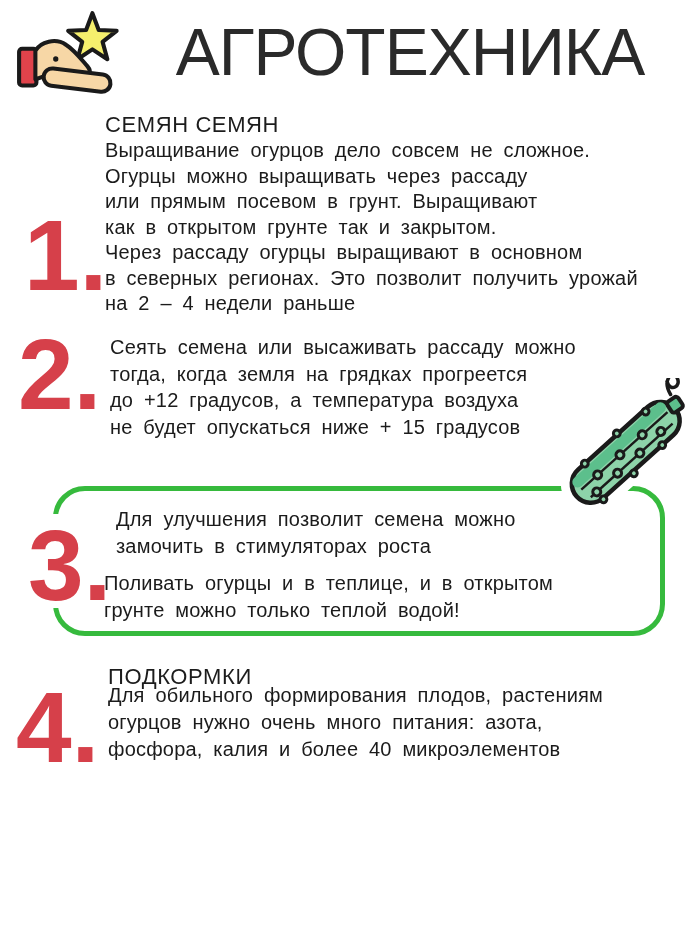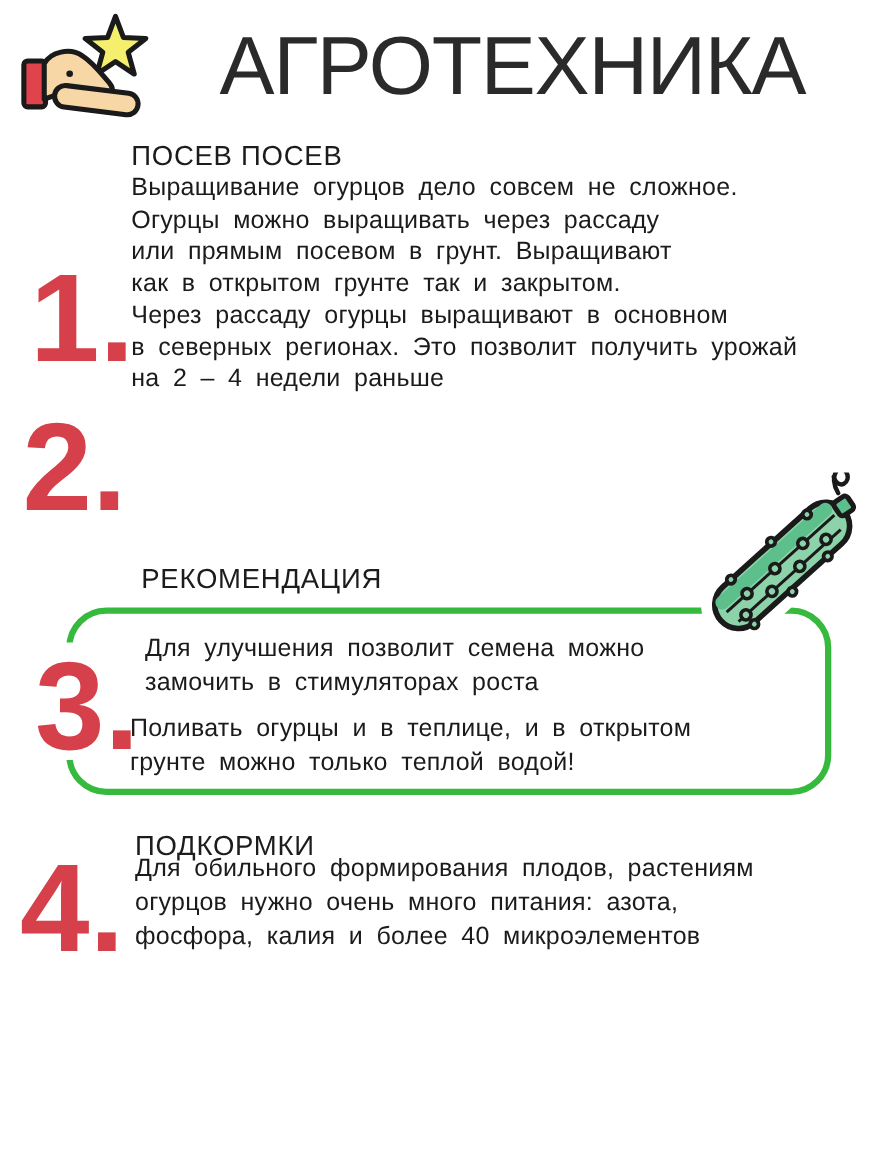--- a/index.html
+++ b/index.html
@@ -66,32 +66,35 @@
       <path d="M21 42 C 26 33 41 29 51 36 C 59 41 65 49 72 57 C 77 63 74 69 66 67 C 57 65 48 62 38 64 L21 70 Z" fill="var(--hand_skin)" stroke="var(--outline_black)" stroke-width="4" stroke-linejoin="round"></path>
 
       <rect x="29" y="62" width="66" height="17" rx="8.5" transform="rotate(7 60 70)" fill="var(--hand_skin)" stroke="var(--outline_black)" stroke-width="4"></rect>
       <circle cx="41" cy="50" r="2.6" fill="var(--outline_black)"></circle>
     </svg>
   </div>
 
   <h1 class="title">АГРОТЕХНИКА</h1>
 
   <div class="num n1">1.</div>
-  <h2 class="h h-s1">ПОСЕВ ПОСЕВ</h2>
+  <h2 class="h h-s1">СЕМЯН СЕМЯН</h2>
   <p class="body t1">Выращивание огурцов дело совсем не сложное.
 Огурцы можно выращивать через рассаду
 или прямым посевом в грунт. Выращивают
 как в открытом грунте так и закрытом.
 Через рассаду огурцы выращивают в основном
 в северных регионах. Это позволит получить урожай
 на 2 – 4 недели раньше</p>
 
   <div class="num n2">2.</div>
+  <p class="body t2">Сеять семена или высаживать рассаду можно
+тогда, когда земля на грядках прогреется
+до +12 градусов, а температура воздуха
+не будет опускаться ниже + 15 градусов</p>
 
-  <h2 class="h h-rec">РЕКОМЕНДАЦИЯ</h2>
   <div class="rec-box"></div>
   <div class="halo3"></div>
   <div class="num n3">3.</div>
   <p class="body p1">Для улучшения позволит семена можно
 замочить в стимуляторах роста</p>
   <p class="body p2">Поливать огурцы и в теплице, и в открытом
 грунте можно только теплой водой!</p>
 
   <div class="cucumber">
     <svg viewBox="0 0 155 150" width="155" height="150">

